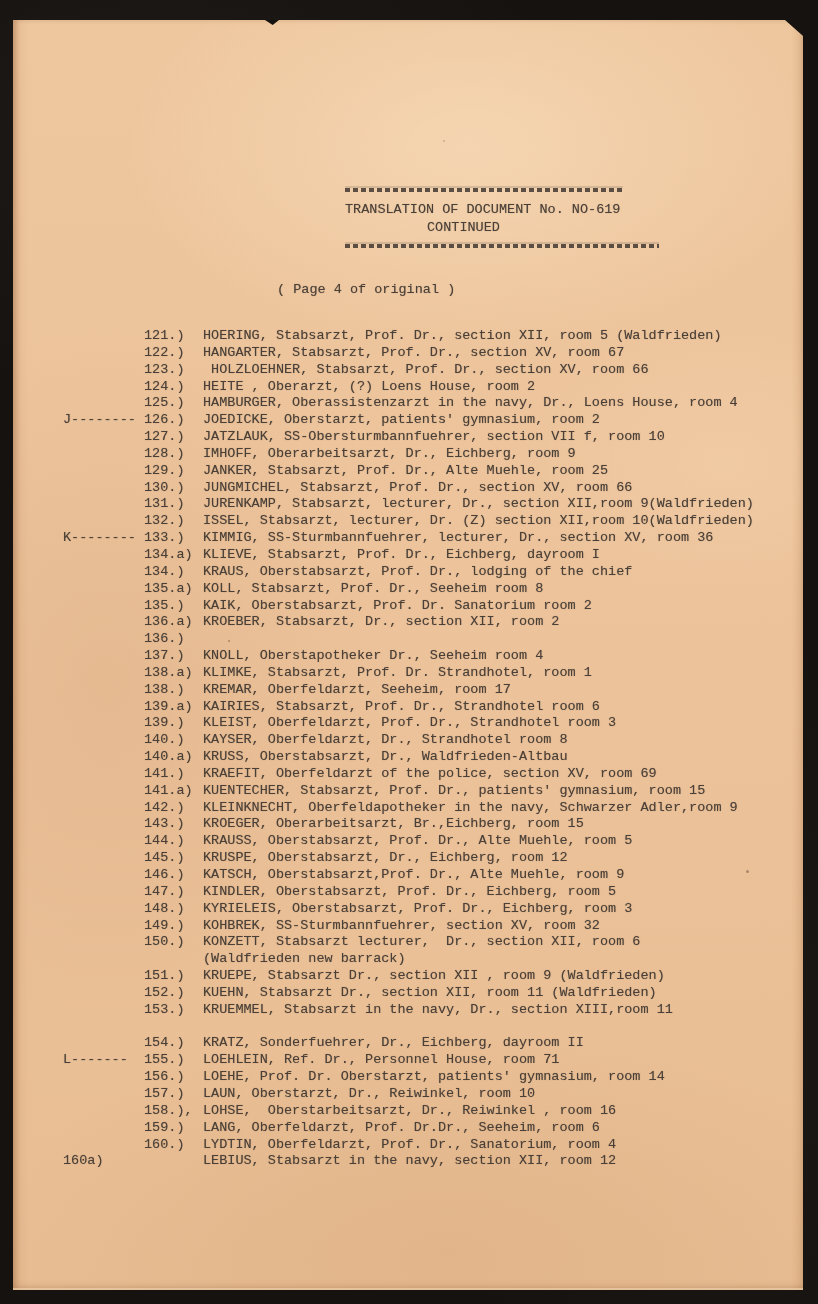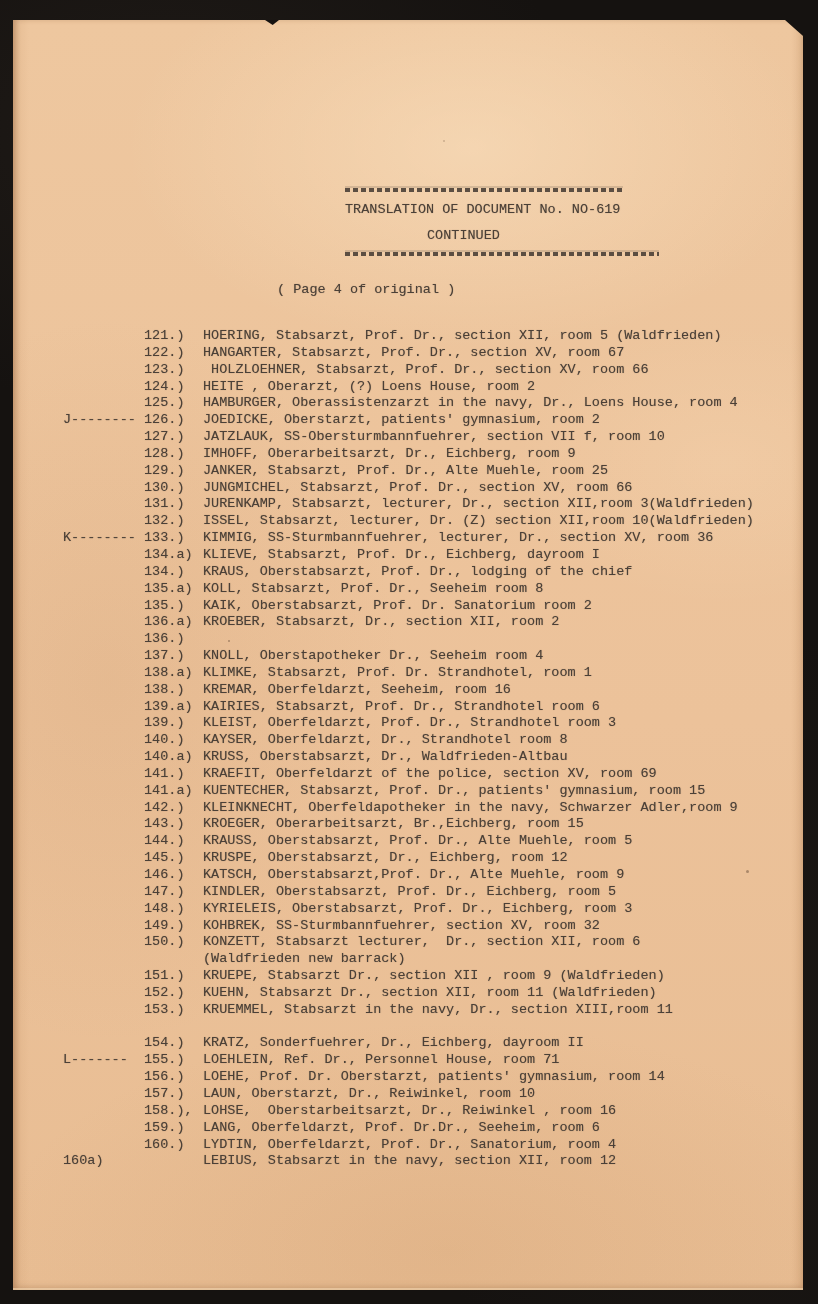--- a/index.html
+++ b/index.html
@@ -68,21 +68,21 @@
   .header-block { position: absolute; left: 332px; top: 168px; width: 315px; }
   .dashed-rule {
     height: 4px;
     background:
       repeating-linear-gradient(90deg, rgba(75,64,55,0.9) 0 5.5px, rgba(75,64,55,0) 5.5px 8px);
     box-shadow: 0 -2px 0 rgba(75,64,55,0.18);
   }
   .rule-top { width: 278px; margin-bottom: 10px; }
   .rule-bottom { width: 314px; margin-top: 9px; }
   .header-title { line-height: 15px; }
-  .header-subtitle { line-height: 15px; margin-left: 82px; margin-top: 11px; }
+  .header-subtitle { line-height: 15px; margin-left: 82px; margin-top: 3px; }
 
   .page-note { position: absolute; left: 264px; top: 262px; line-height: 16px; }
 
   .entry-list { position: absolute; left: 0; top: 308px; width: 790px; }
   .row { display: flex; height: 16.85px; line-height: 16.85px; padding-left: 50px; }
   .row .marker { width: 81px; flex: 0 0 81px; }
   .row .num { width: 59px; flex: 0 0 59px; }
   .row .txt { flex: 1 1 auto; }
 </style>
 </head>
@@ -162,21 +162,21 @@
 
   <div class="row typed">
     <span class="marker"></span>
     <span class="num">130.)</span>
     <span class="txt">JUNGMICHEL, Stabsarzt, Prof. Dr., section XV, room 66</span>
   </div>
 
   <div class="row typed">
     <span class="marker"></span>
     <span class="num">131.)</span>
-    <span class="txt">JURENKAMP, Stabsarzt, lecturer, Dr., section XII,room 3(Waldfrieden)</span>
+    <span class="txt">JURENKAMP, Stabsarzt, lecturer, Dr., section XII,room 9(Waldfrieden)</span>
   </div>
 
   <div class="row typed">
     <span class="marker"></span>
     <span class="num">132.)</span>
     <span class="txt">ISSEL, Stabsarzt, lecturer, Dr. (Z) section XII,room 10(Waldfrieden)</span>
   </div>
 
   <div class="row typed">
     <span class="marker">K--------</span>
@@ -227,21 +227,21 @@
 
   <div class="row typed">
     <span class="marker"></span>
     <span class="num">138.a)</span>
     <span class="txt">KLIMKE, Stabsarzt, Prof. Dr. Strandhotel, room 1</span>
   </div>
 
   <div class="row typed">
     <span class="marker"></span>
     <span class="num">138.)</span>
-    <span class="txt">KREMAR, Oberfeldarzt, Seeheim, room 16</span>
+    <span class="txt">KREMAR, Oberfeldarzt, Seeheim, room 17</span>
   </div>
 
   <div class="row typed">
     <span class="marker"></span>
     <span class="num">139.a)</span>
     <span class="txt">KAIRIES, Stabsarzt, Prof. Dr., Strandhotel room 6</span>
   </div>
 
   <div class="row typed">
     <span class="marker"></span>

